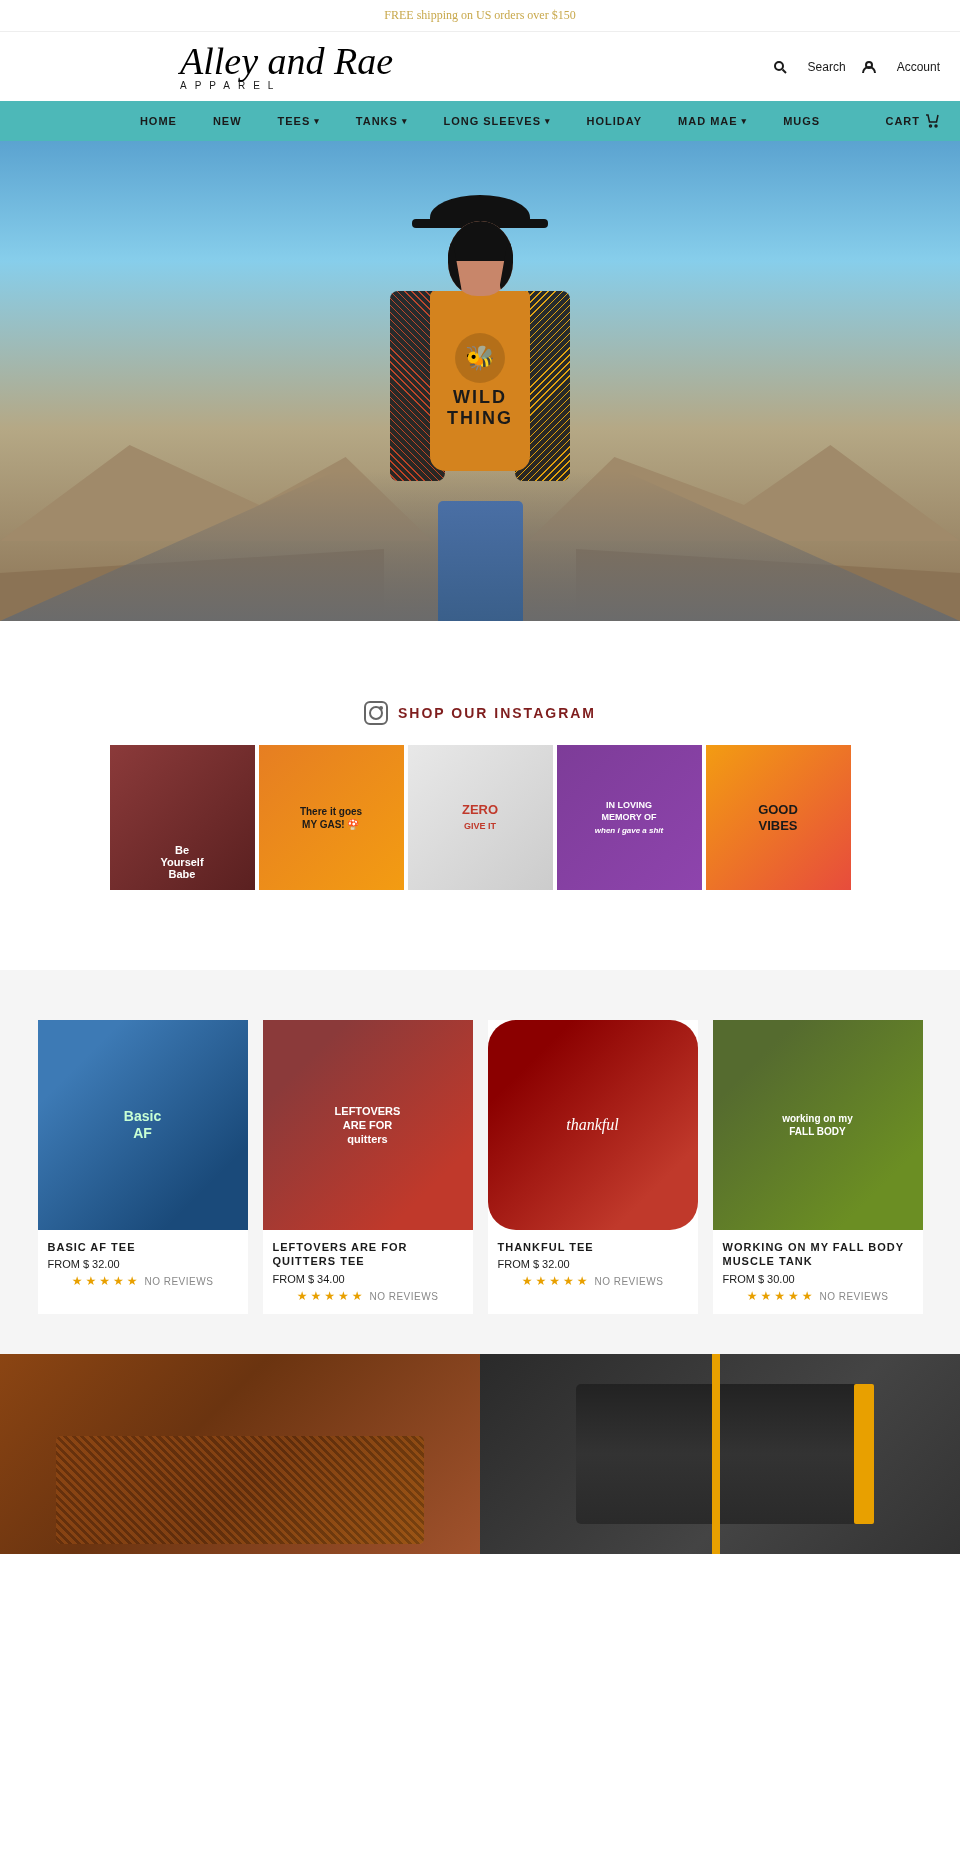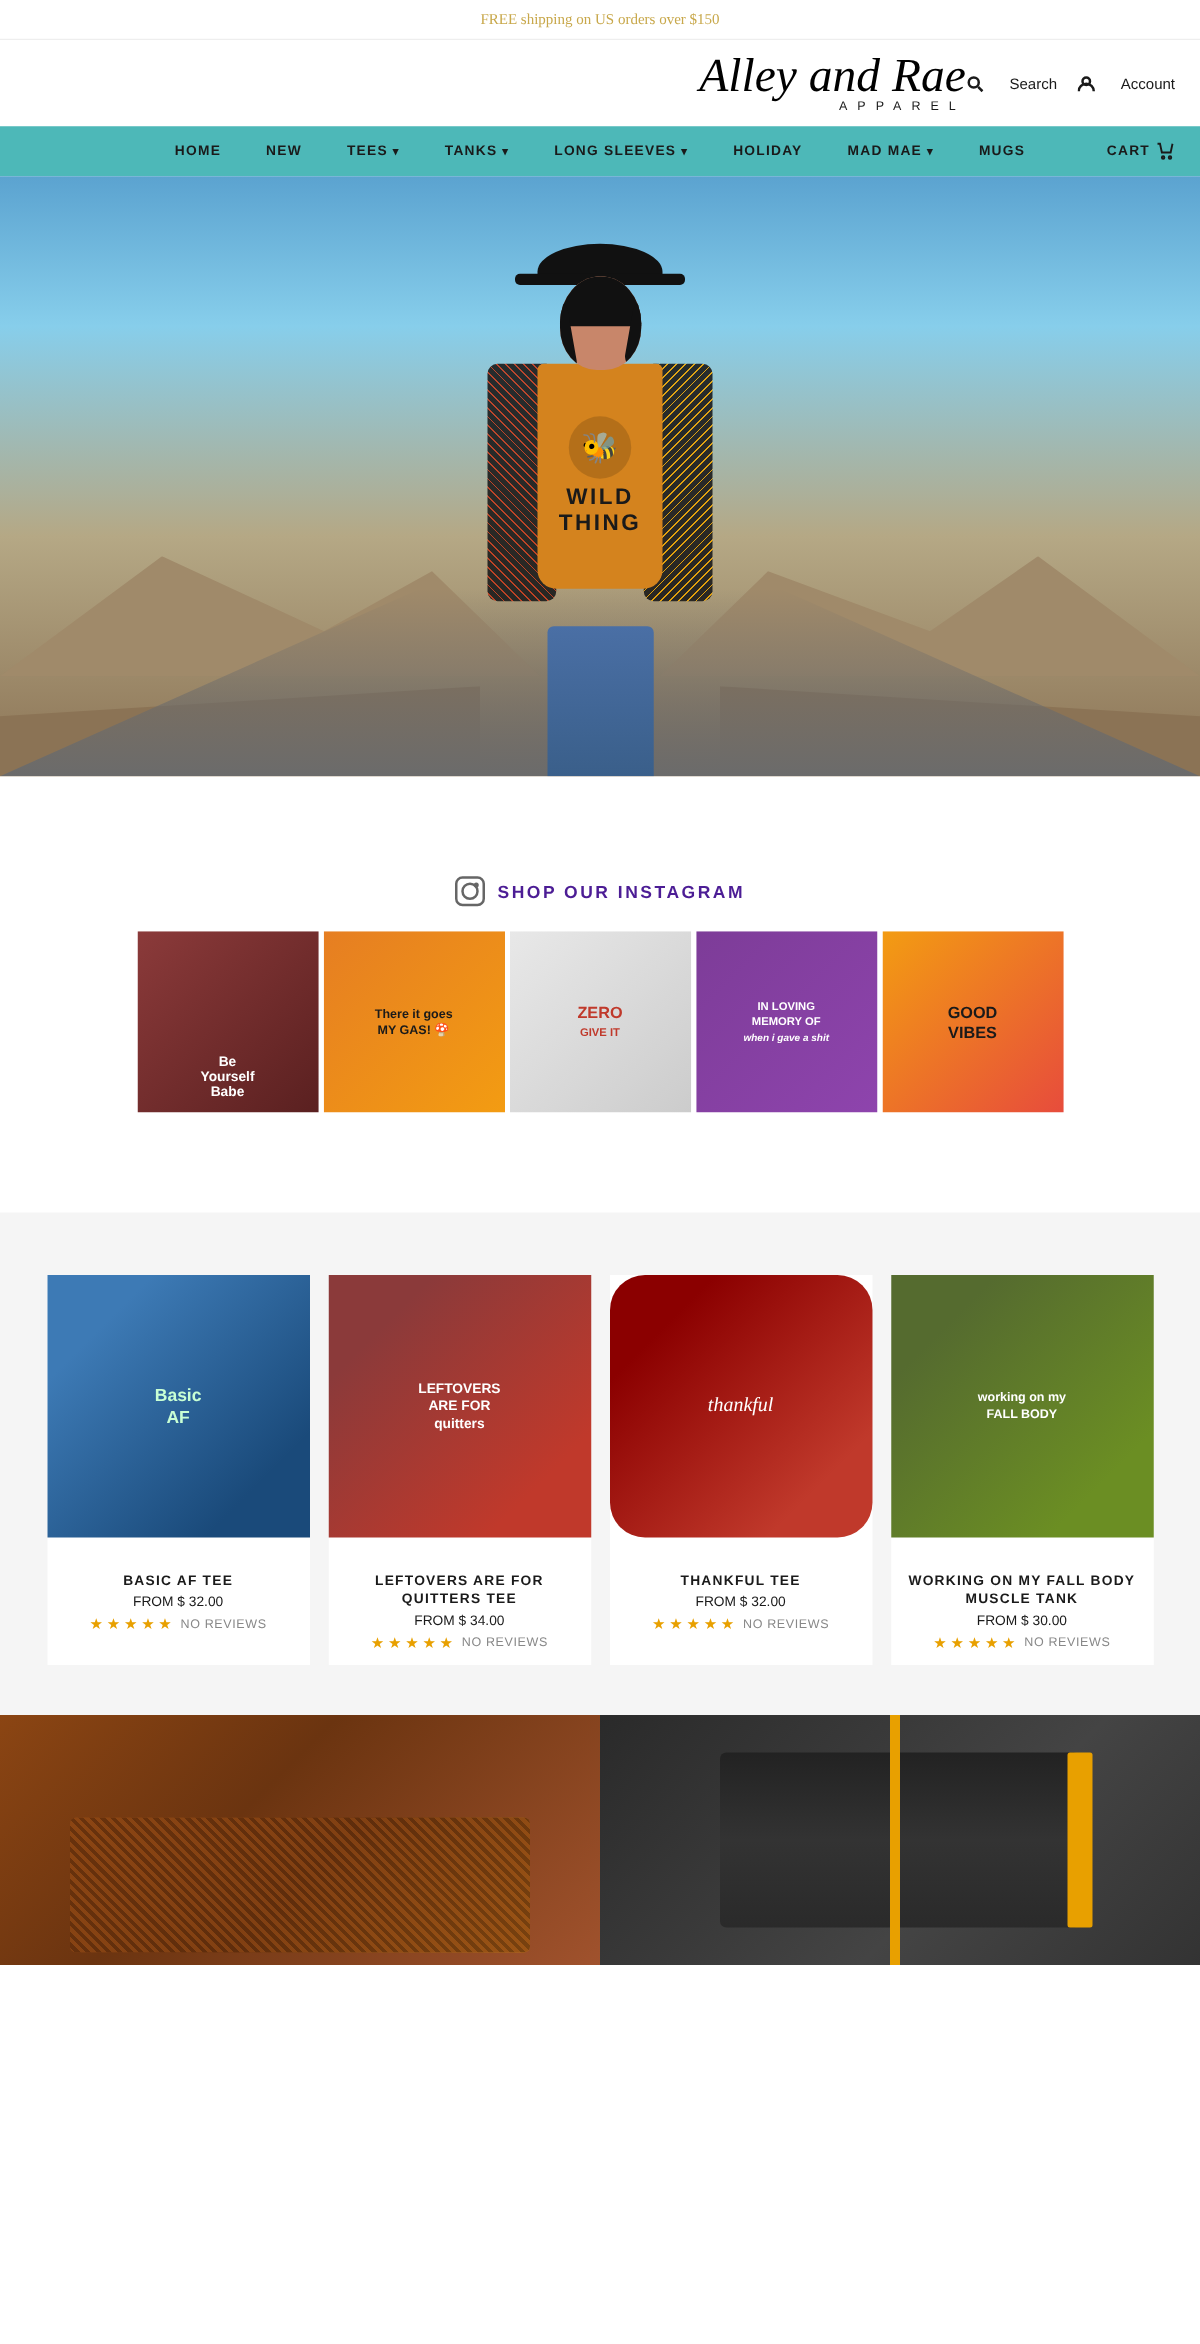--- a/index.html
+++ b/index.html
@@ -18,21 +18,21 @@
     
     .header {
       background: #fff;
       padding: 10px 20px;
       display: flex;
       align-items: center;
       justify-content: space-between;
       position: relative;
     }
     .header-logo {
-      text-align: right;
+      text-align: left;
       flex: 1;
     }
     .header-actions {
       display: flex;
       align-items: center;
       gap: 16px;
       font-size: 12px;
       color: #1a1a1a;
       font-family: sans-serif;
       min-width: 160px;
@@ -123,21 +123,21 @@
       background: #666;
       border-radius: 50%;
       top: 3px;
       right: 3px;
     }
     .section-title {
       font-family: sans-serif;
       font-size: 14px;
       font-weight: 700;
       letter-spacing: 2px;
-      color: #4c1d95;
+      color: #7f1d1d;
     }
     .instagram-grid {
       display: flex;
       gap: 4px;
       justify-content: center;
     }
     .instagram-item {
       width: 145px;
       height: 145px;
       overflow: hidden;
@@ -179,22 +179,20 @@
       width: 100%;
       height: 210px;
       object-fit: cover;
     }
     .product-img-1 { background: linear-gradient(135deg, #3d7ab5 20%, #1a4a7a 80%); }
     .product-img-2 { background: linear-gradient(135deg, #8B3a3a 20%, #c0392b 80%); }
     .product-img-3 { background: linear-gradient(135deg, #8B0000 20%, #c0392b 80%); }
     .product-img-4 { background: linear-gradient(135deg, #556B2F 20%, #6B8E23 80%); }
     .product-info {
       padding: 10px;
-      text-align: center;
-      margin-top: 18px;
     }
     .product-name {
       font-family: sans-serif;
       font-size: 11px;
       font-weight: 700;
       letter-spacing: 1px;
       color: #1a1a1a;
       text-transform: uppercase;
       margin-bottom: 4px;
       line-height: 1.3;

